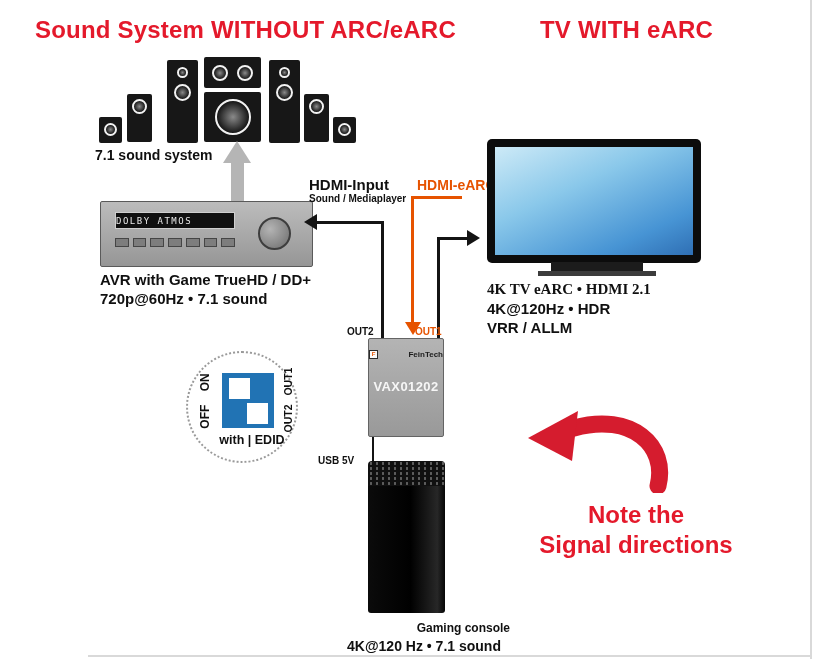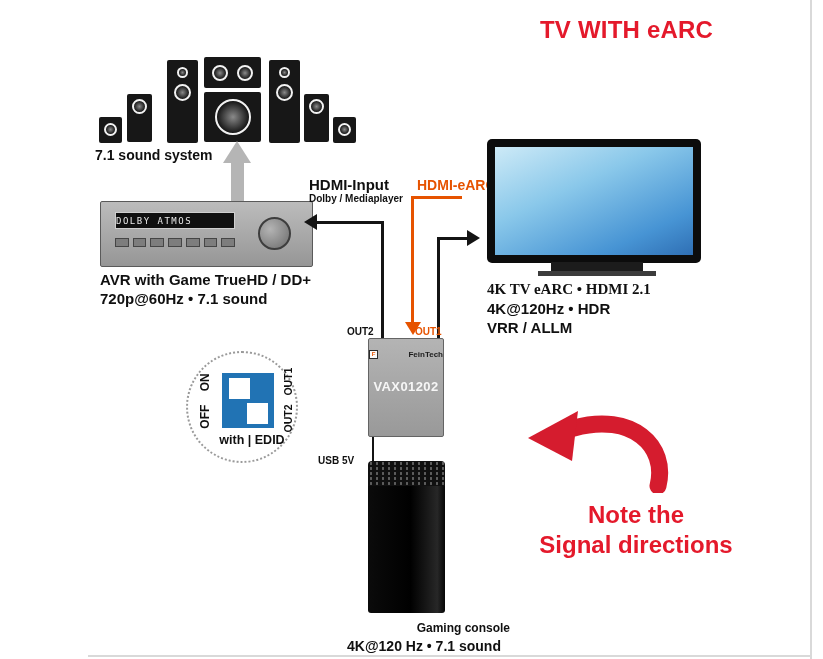--- a/index.html
+++ b/index.html
@@ -41,20 +41,21 @@
   .console-body{position:absolute;left:368px;top:486px;width:77px;height:127px;background:linear-gradient(90deg,#0b0b0b 0%,#000 55%,#272727 90%,#060606 100%);border-radius:0 0 3px 3px;}
   .note{position:absolute;left:518px;top:500px;width:236px;text-align:center;color:#e4192b;font-weight:700;font-size:24px;line-height:30px;}
   .frame-line{position:absolute;background:#d9d9d9;}
   .caption{position:absolute;font-weight:700;font-size:15px;line-height:19px;color:#101010;white-space:nowrap;}
 </style>
 </head>
 <body>
 
 <div class="canvas">
 
+  <div class="title" style="left:35px;top:16px;">Sound System WITHOUT ARC/eARC</div>
   <div class="title" style="left:540px;top:16px;">TV WITH eARC</div>
 
   <div class="spk" style="left:99px;top:117px;width:23px;height:26px;">
       <span class="cone" style="width:13px;height:13px;margin-top:6px;"></span>
     </div>
   <div class="spk" style="left:127px;top:94px;width:25px;height:48px;">
       <span class="cone" style="width:15px;height:15px;margin-top:5px;"></span>
     </div>
   <div class="spk" style="left:167px;top:60px;width:31px;height:83px;">
     <span class="cone" style="width:11px;height:11px;margin-top:7px;"></span>
@@ -93,21 +94,21 @@
         <span class="avr-btn"></span>
         <span class="avr-btn"></span>
         <span class="avr-btn"></span>
     </div>
     <div class="avr-knob"></div>
   </div>
   <div class="caption" style="left:100px;top:270px;">AVR with Game TrueHD / DD+</div>
   <div class="caption" style="left:100px;top:289px;">720p@60Hz • 7.1 sound</div>
 
   <div class="bold-label" style="left:309px;top:176px;font-size:15px;">HDMI-Input</div>
-  <div class="bold-label" style="left:309px;top:193px;font-size:10px;">Dolby / Mediaplayer</div>
+  <div class="bold-label" style="left:309px;top:193px;font-size:10px;">Sound / Mediaplayer</div>
   <div class="bold-label" style="left:417px;top:177px;font-size:14px;color:#e65300;">HDMI-eARC</div>
 
   <div class="tv">
       <div class="tv-screen"></div>
     </div>
   <div class="abs" style="left:551px;top:262px;width:92px;height:9px;background:#1c1c1c;"></div>
   <div class="abs" style="left:538px;top:271px;width:118px;height:5px;background:#3c3c3c;"></div>
   <div class="caption" style="left:487px;top:280px;font-family:Liberation Serif, serif;">4K TV eARC • HDMI 2.1</div>
   <div class="caption" style="left:487px;top:299px;text-align:right;">4K@120Hz • HDR</div>
   <div class="caption" style="left:487px;top:318px;">VRR / ALLM</div>

